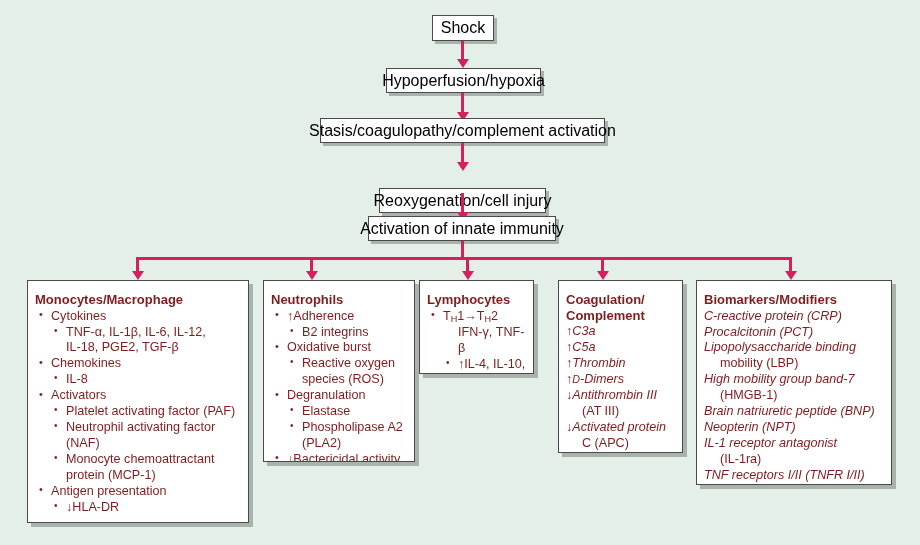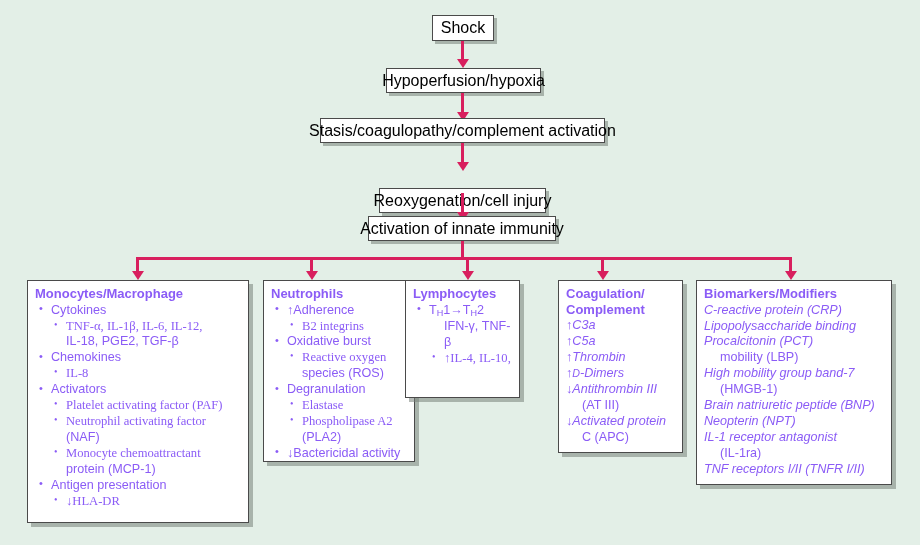--- a/index.html
+++ b/index.html
@@ -50,43 +50,43 @@
     border-right: 6px solid transparent;
     border-top: 9px solid #d81f5e;
   }
 
   
   .panel {
     position: absolute;
     background: #ffffff;
     border: 1.5px solid #4a4a4a;
     box-shadow: 4px 4px 0 0 rgba(120,130,122,0.55);
-    padding: 5px 7px 6px 7px;
+    padding: 11px 7px 6px 7px;
     font-size: 12.6px;
     line-height: 1.265;
-    color: #8b5cf6;
+    color: #7f1d1d;
     overflow: hidden;
   }
   .panel .ptitle {
     font-weight: bold;
     font-size: 13px;
     line-height: 1.2;
     margin-bottom: 1px;
     white-space: pre-line;
   }
   .panel .ptitle.indent2 { white-space: pre-line; }
 
   
   .lvl1, .lvl2 {
     position: relative;
     padding-left: 14px;
     margin: 0;
   }
   .lvl1 { margin-left: 2px; }
-  .lvl2 { margin-left: 17px; font-family: Liberation Serif, serif; }
+  .lvl2 { margin-left: 17px; }
   .lvl1::before, .lvl2::before {
     content: "\2022";
     position: absolute;
     left: 2px;
     top: -0.5px;
     font-size: 11px;
   }
   .lvl2::before { font-size: 10px; top: 0px; }
   .plain { margin: 0; font-style: italic; }   
   .cont1 { margin: 0; padding-left: 16px; }
@@ -168,21 +168,21 @@
         <div class="lvl2">Reactive oxygen</div>
         <div class="cont2">species (ROS)</div>
         <div class="lvl1">Degranulation</div>
         <div class="lvl2">Elastase</div>
         <div class="lvl2">Phospholipase A2</div>
         <div class="cont2">(PLA2)</div>
         <div class="lvl1">↓Bactericidal activity</div>
       </div>
   </div>
 
-  <div class="panel" style="left:405px; top:280px; width:115px; height:118px;">
+  <div class="panel" style="left:419px; top:280px; width:115px; height:94px;">
     <div class="ptitle">Lymphocytes</div>
     <div class="plist">
         <div class="lvl1">T<span class="sub">H</span>1→T<span class="sub">H</span>2</div>
         <div class="cont2">IFN-γ, TNF-β</div>
         <div class="lvl2">↑IL-4, IL-10,</div>
       </div>
   </div>
 
   <div class="panel" style="left:558px; top:280px; width:125px; height:173px;">
     <div class="ptitle indent2">Coagulation/
@@ -196,22 +196,22 @@
         <div class="cont1">(AT III)</div>
         <div class="plain">↓Activated protein</div>
         <div class="cont1">C (APC)</div>
       </div>
   </div>
 
   <div class="panel" style="left:696px; top:280px; width:196px; height:205px;">
     <div class="ptitle">Biomarkers/Modifiers</div>
     <div class="plist">
         <div class="plain">C-reactive protein (CRP)</div>
+        <div class="plain">Procalcitonin (PCT)</div>
         <div class="plain">Lipopolysaccharide binding</div>
-        <div class="plain">Procalcitonin (PCT)</div>
         <div class="cont1">mobility (LBP)</div>
         <div class="plain">High mobility group band-7</div>
         <div class="cont1">(HMGB-1)</div>
         <div class="plain">Brain natriuretic peptide (BNP)</div>
         <div class="plain">Neopterin (NPT)</div>
         <div class="plain">IL-1 receptor antagonist</div>
         <div class="cont1">(IL-1ra)</div>
         <div class="plain">TNF receptors I/II (TNFR I/II)</div>
       </div>
   </div>

